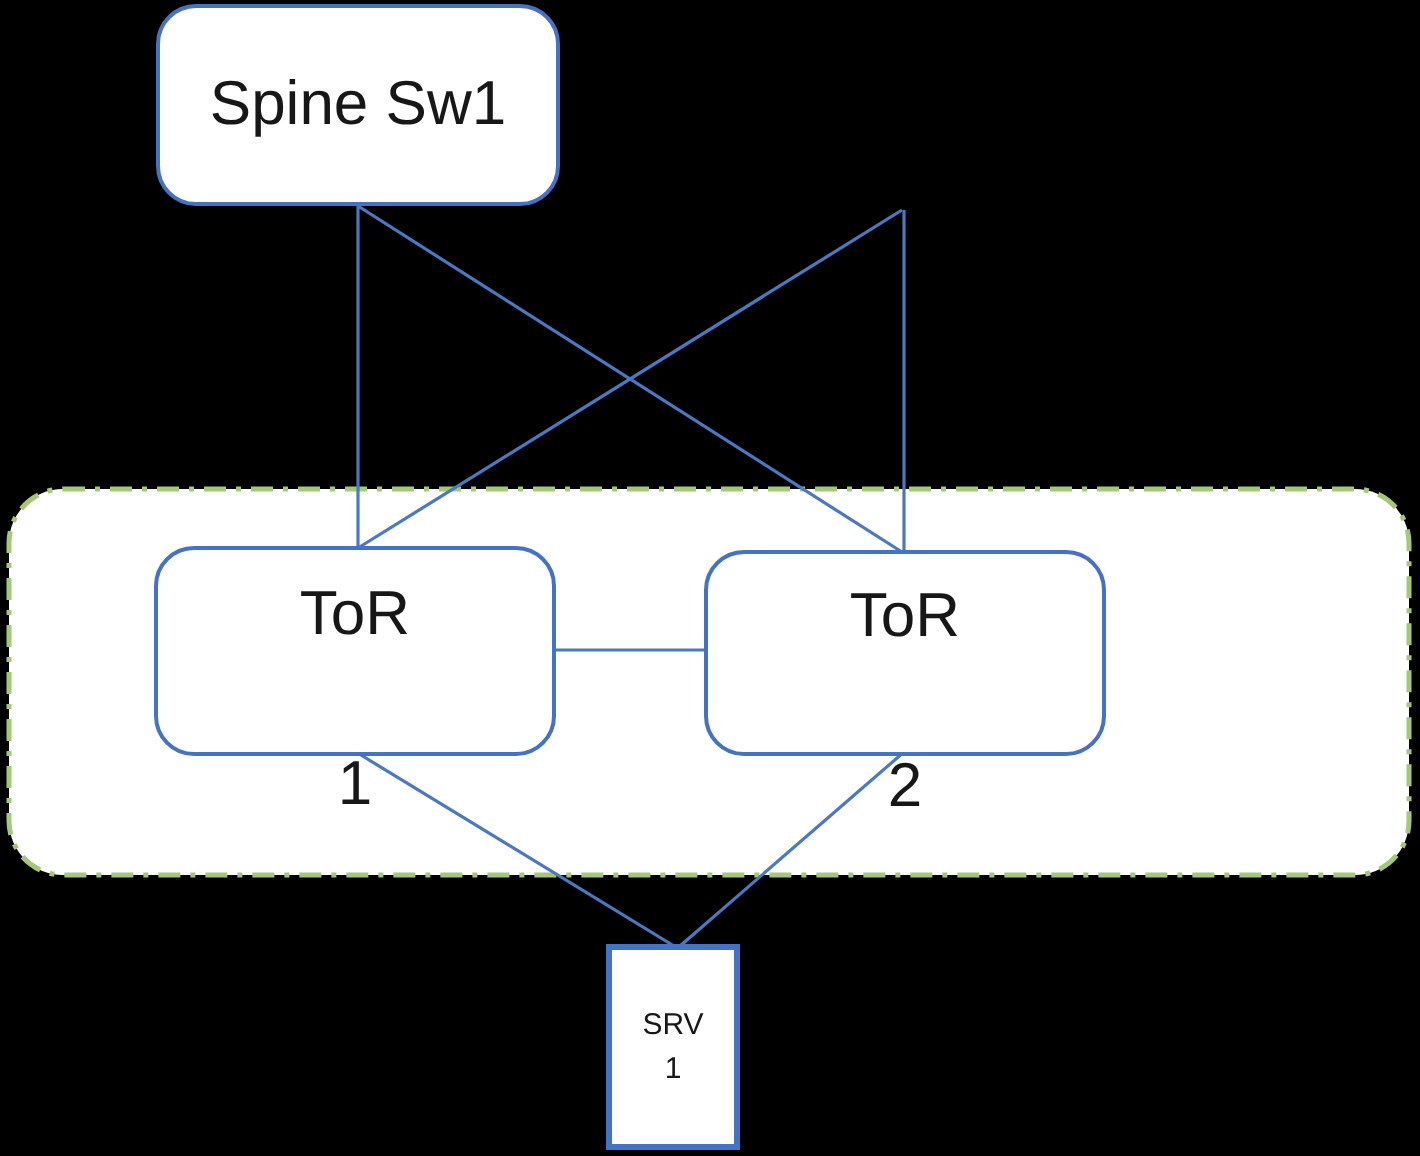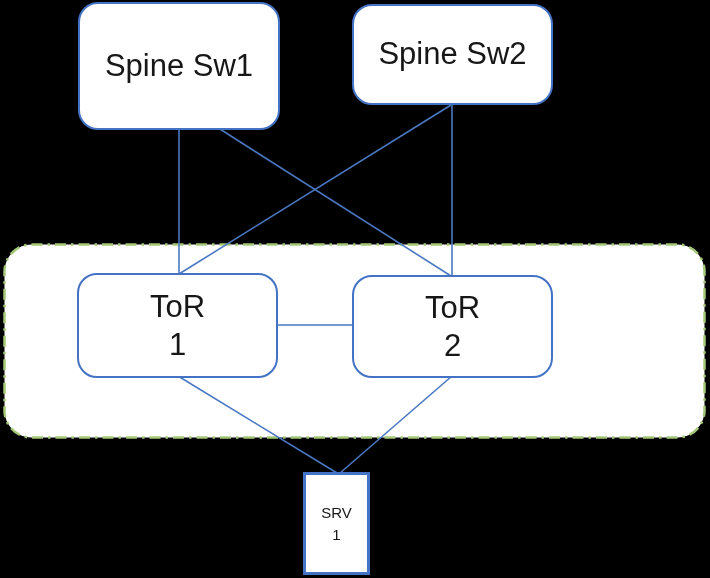--- a/index.html
+++ b/index.html
@@ -30,25 +30,25 @@
     display: flex;
     flex-direction: column;
     align-items: center;
     justify-content: center;
     text-align: center;
     z-index: 2;
     line-height: 1.25;
   }
   .node.rounded { border-radius: 20px; }
   .big-label { font-size: 31px; }
-  #spine1 { left: 78px;  top: 2px;   width: 202px; height: 128px; }
+  #spine1 { left: 78px;  top: 2px;   width: 202px; height: 101px; }
   #spine2 { left: 352px; top: 4px;   width: 201px; height: 101px; }
   #tor1   { left: 77px;  top: 273px; width: 201px; height: 105px; }
   #tor2   { left: 352px; top: 275px; width: 201px; height: 103px; }
-  .tor-line { font-size: 31px; line-height: 38px; display: block; }
+  .tor-line { font-size: 31px; line-height: 38px; display: block; margin-top: 47px; }
   #srv1 {
     left: 303px; top: 472px; width: 67px; height: 103px;
     border-width: 3px;
   }
   .srv-line { font-size: 15px; line-height: 22px; display: block; }
   .domain-label {
     position: absolute;
     left: 527px;
     top: 385px;
     font-size: 31px;
@@ -71,23 +71,20 @@
     <line x1="451" y1="105" x2="179" y2="274" stroke="#4a78c2" stroke-width="1.6"></line>
     <line x1="276" y1="325" x2="354" y2="325" stroke="#4a78c2" stroke-width="1.6"></line>
     <line x1="178" y1="376" x2="337" y2="473" stroke="#4a78c2" stroke-width="1.6"></line>
     <line x1="452" y1="376" x2="340" y2="473" stroke="#4a78c2" stroke-width="1.6"></line>
   </svg>
 
   <div class="node rounded" id="spine1">
     <span class="big-label">Spine Sw1</span>
   </div>
 
-  <div class="node rounded" id="spine2">
-    <span class="big-label">Spine Sw2</span>
-  </div>
 
   <div class="node rounded" id="tor1">
     <span class="tor-line">ToR</span>
     <span class="tor-line">1</span>
   </div>
 
   <div class="node rounded" id="tor2">
     <span class="tor-line">ToR</span>
     <span class="tor-line">2</span>
   </div>

